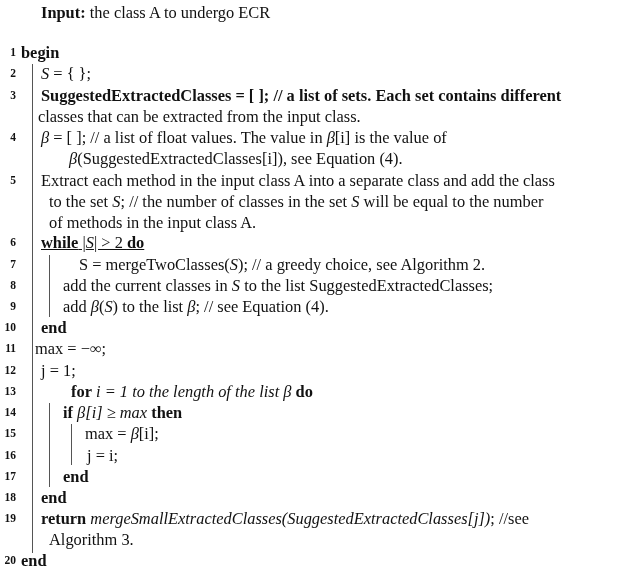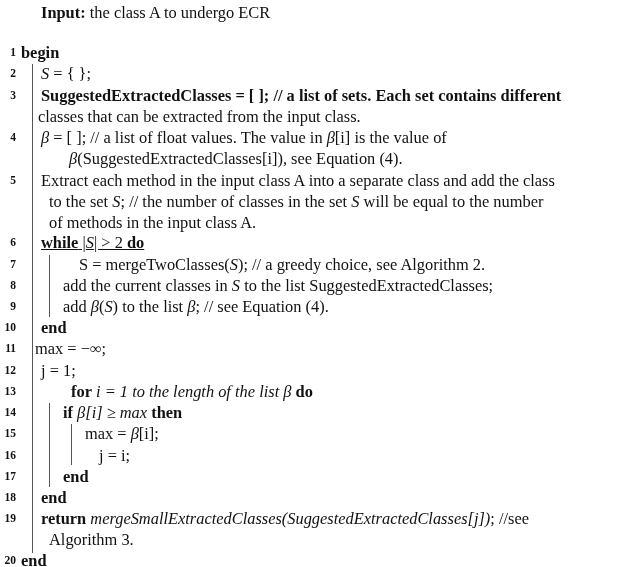--- a/index.html
+++ b/index.html
@@ -111,21 +111,21 @@
     <span class="txt" style="left:63px;"><span class="b">if</span><span class="i"> β[i] ≥ max </span><span class="b">then</span></span>
   </div>
 
   <div class="row" style="top:423px;">
     <span class="ln">15</span>
     <span class="txt" style="left:85px;"><span>max = </span><span class="i">β</span><span>[i];</span></span>
   </div>
 
   <div class="row" style="top:445px;">
     <span class="ln">16</span>
-    <span class="txt" style="left:99px;">j = i;</span>
+    <span class="txt" style="left:87px;">j = i;</span>
   </div>
 
   <div class="row" style="top:466px;">
     <span class="ln">17</span>
     <span class="txt b" style="left:63px;">end</span>
   </div>
 
   <div class="row" style="top:487px;">
     <span class="ln">18</span>
     <span class="txt b" style="left:41px;">end</span>

